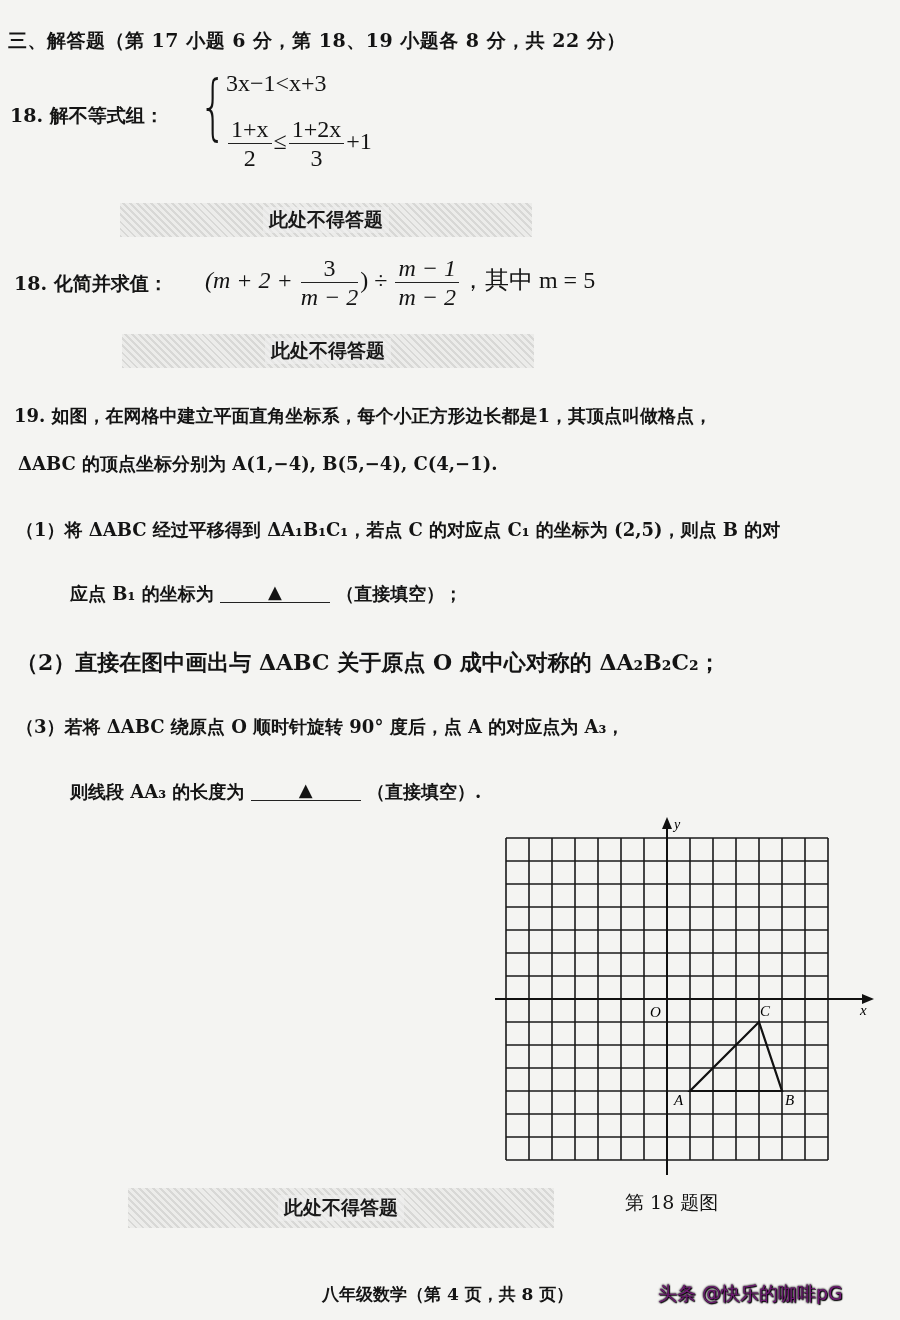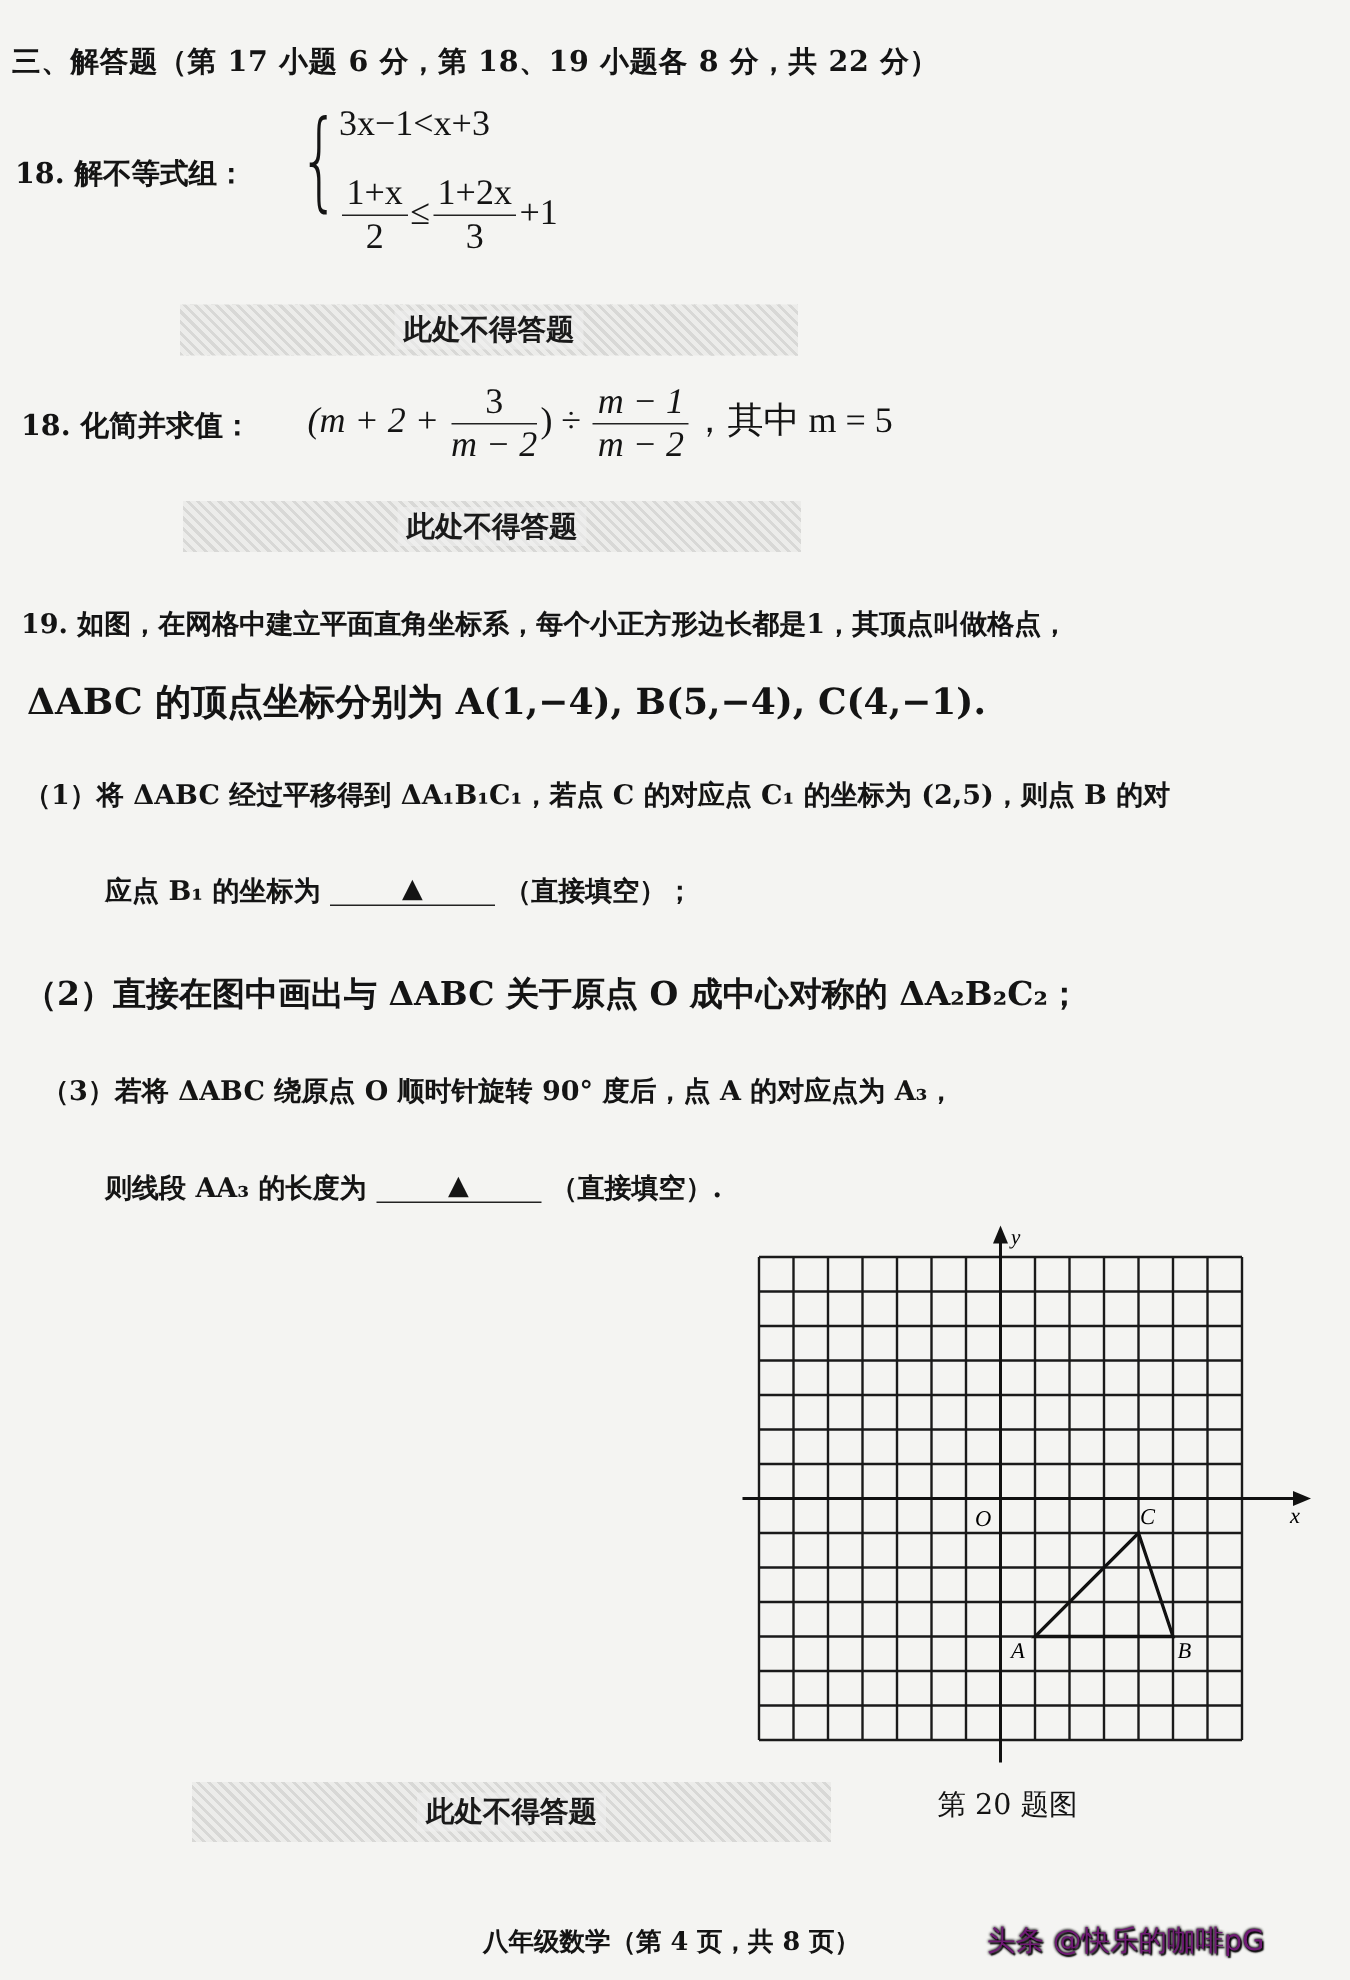--- a/index.html
+++ b/index.html
@@ -54,31 +54,31 @@
   <span class="it">(m + 2 +</span>
   <span class="frac"><span class="num">3</span><span class="den it">m − 2</span></span><span>) ÷</span>
   <span class="frac"><span class="num it">m − 1</span><span class="den it">m − 2</span></span><span>，其中 m = 5</span>
 </div>
 
 <div class="abs noanswer" style="left:122px; top:334px; width:412px;">
     <span>此处不得答题</span>
   </div>
 
 <div class="abs q" style="left:14px; top:404px; font-size:18px;">19. 如图，在网格中建立平面直角坐标系，每个小正方形边长都是1，其顶点叫做格点，</div>
-<div class="abs q" style="left:18px; top:452px; font-size:24px;">ΔABC 的顶点坐标分别为 A(1,−4), B(5,−4), C(4,−1).</div>
+<div class="abs q" style="left:18px; top:452px; font-size:18px;">ΔABC 的顶点坐标分别为 A(1,−4), B(5,−4), C(4,−1).</div>
 
 <div class="abs q" style="left:16px; top:518px; font-size:18px;">（1）将 ΔABC 经过平移得到 ΔA₁B₁C₁，若点 C 的对应点 C₁ 的坐标为 (2,5)，则点 B 的对</div>
 <div class="abs q" style="left:70px; top:582px; font-size:18px;">
   <span>应点 B₁ 的坐标为</span>
   <span class="blank"><span class="tri">▲</span></span>
   <span>（直接填空）；</span>
 </div>
 
 <div class="abs q" style="left:16px; top:648px; font-size:22px;">（2）直接在图中画出与 ΔABC 关于原点 O 成中心对称的 ΔA₂B₂C₂；</div>
-<div class="abs q" style="left:16px; top:715px; font-size:18px;margin-left:12px;">（3）若将 ΔABC 绕原点 O 顺时针旋转 90° 度后，点 A 的对应点为 A₃，</div>
+<div class="abs q" style="left:16px; top:715px; font-size:18px;">（3）若将 ΔABC 绕原点 O 顺时针旋转 90° 度后，点 A 的对应点为 A₃，</div>
 <div class="abs q" style="left:70px; top:780px; font-size:18px;">
   <span>则线段 AA₃ 的长度为</span>
   <span class="blank"><span class="tri">▲</span></span>
   <span>（直接填空）.</span>
 </div>
 
 <svg class="abs" style="left:490px; top:815px;" width="400" height="370" viewBox="0 0 400 370">
   <g id="grid" stroke="#1a1a1a" stroke-width="1.6">
       <line x1="16" x2="16" y1="23" y2="345"></line>
       <line x1="39" x2="39" y1="23" y2="345"></line>
@@ -118,20 +118,20 @@
   <polygon points="177,2 172,14 182,14" fill="#111"></polygon>
   <text x="184" y="14" font-size="14">y</text>
   <text x="370" y="200" font-size="15">x</text>
   <text x="160" y="202" font-size="15">O</text>
 
   <polygon id="tri" fill="none" stroke="#111" stroke-width="2.2" points="200,276 292,276 269,207"></polygon>
   <text id="lblA" font-size="15" x="184" y="290">A</text>
   <text id="lblB" font-size="15" x="295" y="290">B</text>
   <text id="lblC" font-size="15" x="270" y="201">C</text>
 </svg>
-<div class="abs q" style="left:625px; top:1190px; font-weight:normal;">第 20 题图</div>
+<div class="abs q" style="left:625px; top:1190px; font-weight:normal;">第 18 题图</div>
 
 <div class="abs noanswer" style="left:128px; top:1188px; width:426px; height:40px;">
     <span>此处不得答题</span>
   </div>
 
 <div class="abs footer" style="left:322px; top:1283px;">八年级数学（第 4 页，共 8 页）</div>
 <div class="abs watermark" style="left:658px; top:1281px;">头条 @快乐的咖啡pG</div>
 
 </body></html>

